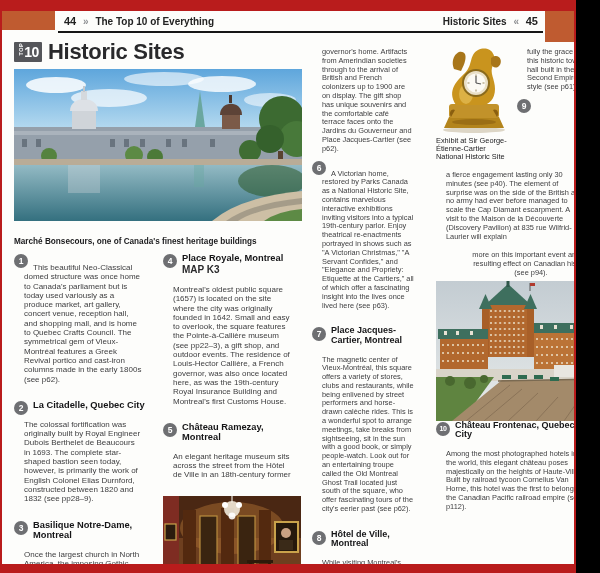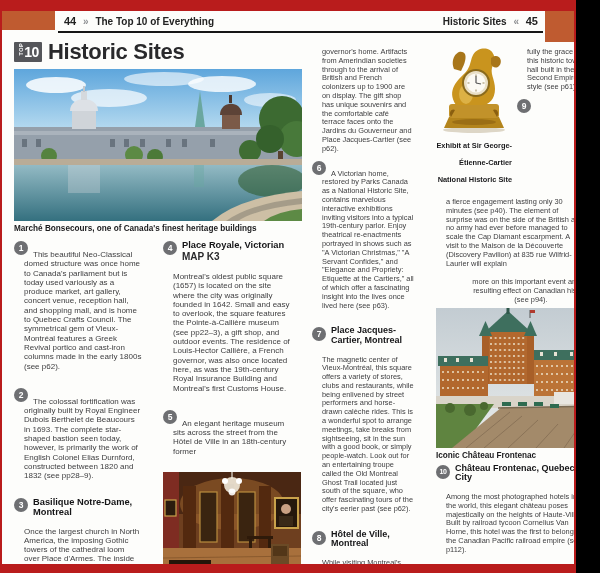--- a/index.html
+++ b/index.html
@@ -28,21 +28,21 @@
   
   .titlerow{display:flex;align-items:center;height:26px;margin:1px 0 4px;}
   .logo{width:28px;height:20px;background:#55565a;color:#fff;display:flex;align-items:center;
         justify-content:center;margin-right:6px;border-radius:1px;}
   .logo-top{display:block;font-size:5.5px;font-weight:bold;transform:rotate(-90deg);letter-spacing:.5px;width:7px;}
   .logo-num{font-size:14px;font-weight:bold;letter-spacing:-.5px;}
   h1{margin:0;font-size:22px;font-weight:bold;color:#29292b;letter-spacing:-.3px;}
 
   figure{margin:0;padding:0;}
   .mainfig svg{display:block;}
-  .cap{font-size:8.2px;font-weight:bold;color:#1b1b1d;margin:3px 0 7px;}
+  .cap{font-size:8.2px;font-weight:bold;color:#1b1b1d;margin:16px 0 7px;}
   .capr{font-size:8.2px;font-weight:bold;color:#1b1b1d;margin:3px 0 4px;}
 
   .twocol{display:flex;gap:11px;}
   .tc{width:138px;flex:none;}
 
   
   .entry{margin:0 0 6px;overflow:hidden;}
   .circ{float:left;width:14px;height:14px;border-radius:50%;background:#6e6f72;color:#fff;
         font-size:8.5px;font-weight:bold;text-align:center;line-height:14px;margin:1px 5px 2px 0;}
   .circ10{font-size:7px;letter-spacing:-.5px;}
@@ -50,21 +50,21 @@
   .map{font-size:10px;font-weight:bold;color:#2a2a2c;margin:0 0 2px;}
   .body{margin:10px;font-size:8px;line-height:9.3px;color:#3d3d3f;}
   .c3 .body,.c4 .body{font-size:7.4px;line-height:8.8px;}
   .c3 .entry h4,.c4 .entry h4{font-size:9px;line-height:9.6px;}
   .cont{margin-bottom:6px;}
 
   
   .clockrow{display:flex;gap:5px;margin-bottom:3px;}
   .clockfig{width:76px;flex:none;}
   .clockfig svg{display:block;}
-  .clockcap{font-size:7.4px;line-height:17px;font-weight:bold;color:#1b1b1d;text-align:right;margin-top:2px;}
+  .clockcap{font-size:7.4px;line-height:8px;font-weight:normal;color:#1b1b1d;text-align:left;margin-top:2px;}
   .clockside{flex:1;}
   .wrap{width:122px;margin:2px 0 3px auto;text-align:center;}
   .frontfig svg{display:block;}
 </style>
 </head>
 <body>
 
 <div class="stage">
   <div class="paper">
 
@@ -157,40 +157,42 @@
         <div class="twocol">
           <div class="tc">
 
             <div class="entry">
               <span class="circ">1</span>
               <p class="body">This beautiful Neo-Classical domed structure was once home to Canada's parliament but is today used variously as a produce market, art gallery, concert venue, reception hall, and shopping mall, and is home to Quebec Crafts Council. The symmetrical gem of Vieux-Montréal features a Greek Revival portico and cast-iron columns made in the early 1800s (see p62).</p>
             </div>
 
             <div class="entry">
               <span class="circ">2</span>
+              <h4>La Citadelle, Quebec City</h4>
               <p class="body">The colossal fortification was originally built by Royal Engineer Dubois Berthelet de Beaucours in 1693. The complete star-shaped bastion seen today, however, is primarily the work of English Colonel Elias Durnford, constructed between 1820 and 1832 (see pp28–9).</p>
             </div>
 
             <div class="entry">
               <span class="circ">3</span>
               <h4>Basilique Notre-Dame, Montreal</h4>
               <p class="body">Once the largest church in North America, the imposing Gothic towers of the cathedral loom over Place d'Armes. The inside has a decorative nave composed of stained-glass windows, hand-carved wooden statues, ornate goldleaf trimmings, and paintings (see pp16–17).</p>
             </div>
           </div>
 
           <div class="tc">
             <div class="entry">
               <span class="circ">4</span>
-              <h4>Place Royale, Victorian</h4>
+              <h4>Place Royale, Montreal</h4>
               <div class="map">MAP K3</div>
               <p class="body">Montreal's oldest public square (1657) is located on the site where the city was originally founded in 1642. Small and easy to overlook, the square features the Pointe-à-Callière museum (see pp22–3), a gift shop, and outdoor events. The residence of Louis-Hector Callière, a French governor, was also once located here, as was the 19th-century Royal Insurance Building and Montreal's first Customs House.</p>
             </div>
 
             <div class="entry">
               <span class="circ">5</span>
+              <h4>Château Ramezay, Montreal</h4>
               <p class="body">An elegant heritage museum sits across the street from the Hôtel de Ville in an 18th-century former</p>
             </div>
 
             <figure>
               <svg width="138" height="110" viewBox="0 0 138 110" preserveAspectRatio="none">
                 <rect width="138" height="110" fill="#6e3f1f"></rect>
                 <rect width="138" height="42" fill="#4a2713"></rect>
                 <ellipse cx="69" cy="32" rx="52" ry="26" fill="#a2672f" opacity=".55"></ellipse>
                 <rect x="0" y="76" width="138" height="34" fill="#a8703c"></rect>
                 <line x1="0" y1="86" x2="138" y2="84" stroke="#8a5a2e" stroke-width="1"></line>
@@ -347,21 +349,20 @@
             <g fill="#2e6b50">
               <rect x="66" y="94" width="9" height="4"></rect>
                 <rect x="82" y="94" width="9" height="4"></rect>
               <rect x="98" y="94" width="9" height="4"></rect>
                 <rect x="114" y="96" width="9" height="4"></rect>
             </g>
             <line x1="94" y1="10" x2="94" y2="2" stroke="#555" stroke-width="1"></line>
             <rect x="94" y="2" width="5" height="3" fill="#b03a2e"></rect>
           </svg>
         </figure>
-        <p class="capr">Iconic Château Frontenac</p>
 
         <div class="entry">
           <span class="circ circ10">10</span>
           <h4>Château Frontenac, Quebec City</h4>
           <p class="body">Among the most photographed hotels in the world, this elegant château poses majestically on the heights of Haute-Ville. Built by railroad tycoon Cornelius Van Horne, this hotel was the first to belong to the Canadian Pacific railroad empire (see p112).</p>
         </div>
       </section>
 
     </div>
   </div>

